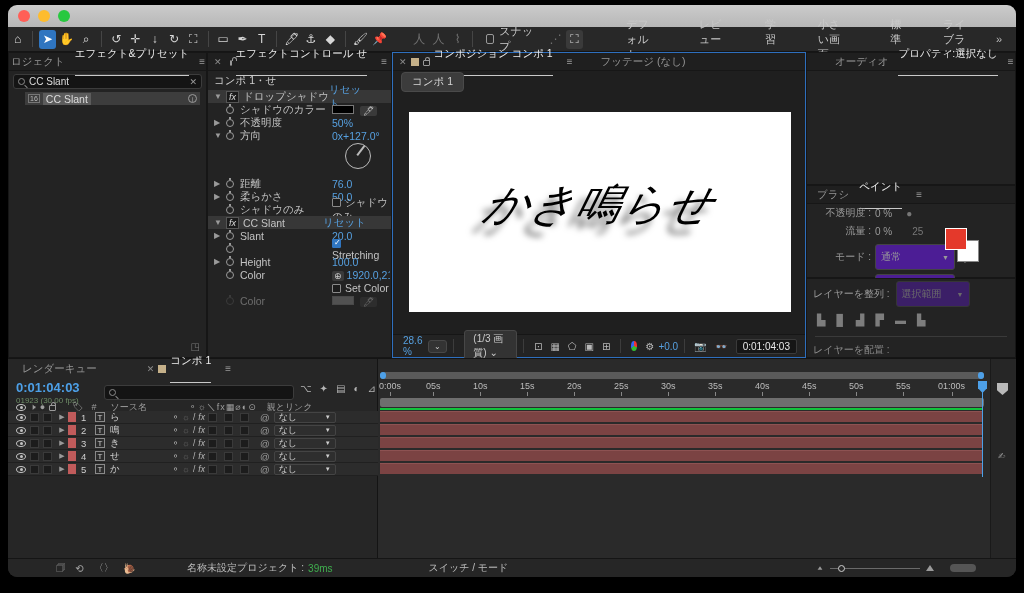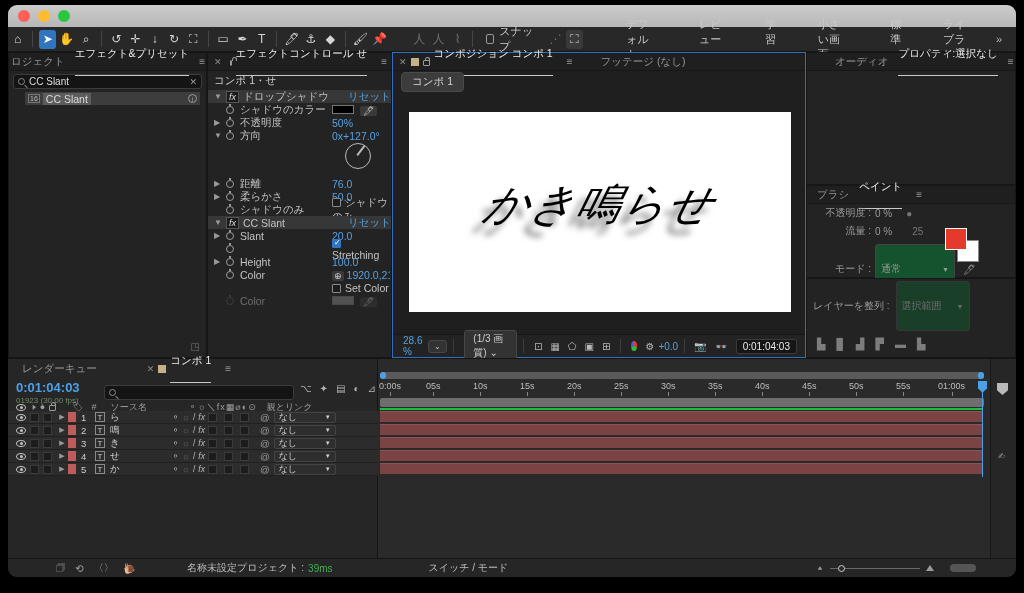--- a/index.html
+++ b/index.html
@@ -61,21 +61,21 @@
   .ecrow { display:flex; align-items:center; height:13px; font-size:10.5px; color:#c3c3c3;
     padding-left:6px; position:relative; }
   .ecrow .tw { width:12px; color:#9a9a9a; font-size:8px; flex:none; }
   .stopw { width:8px; height:8px; border:1px solid #9a9a9a; border-radius:50%; position:relative;
     margin-right:6px; flex:none; }
   .stopw::before { content:''; position:absolute; left:2px; top:-3px; width:2px; height:2px; background:#9a9a9a; }
   .stopw.dim, .dimtxt { opacity:.45; }
   .echead { background:#373737; }
   .fxbadge { font-style:italic; font-size:9px; color:#ddd; background:#1a1a1a; border:1px solid #555;
     padding:0 2px; margin-right:4px; }
-  .reset { color:#56a0e0; margin-left:auto; margin-right:0; }
+  .reset { color:#56a0e0; margin-left:auto; margin-right:25px; }
   .ecval { position:absolute; left:124px; color:#56a0e0; }
   .eclabel { white-space:nowrap; }
   .swatch { width:22px; height:9px; border:1px solid #777; display:inline-block; }
   .eyedrop { margin-left:6px; color:#cfcfcf; font-size:9px; background:#3a3a3a; padding:0 3px; border-radius:2px;}
   .cbox { width:9px; height:9px; border:1px solid #8a8a8a; background:#1c1c1c; display:inline-block;
     margin-right:4px; border-radius:1px; position:relative; top:1px;}
   .cbox.checked { background:#2f75c0; border-color:#2f75c0; }
   .cbox.checked::after { content:'✓'; color:#fff; font-size:8px; position:absolute; left:1px; top:-2px; }
   .dial { position:absolute; left:137px; top:90px; width:26px; height:26px; border:1px solid #bbb;
     border-radius:50%; }
@@ -99,22 +99,22 @@
   .ddbtn { background:#333; border:1px solid #474747; border-radius:3px; font-size:8px; color:#ccc;
     padding:1px 5px; margin-left:5px; }
   .vicon { margin:0 4px; color:#b9b9b9; font-size:10px; }
   .tcbox { background:#161616; border:1px solid #3a3a3a; border-radius:2px; color:#e8e8e8;
     padding:1px 6px; margin:0 8px 0 4px; font-size:10px; }
   .rgbdots { display:inline-block; width:10px; height:10px; border-radius:50%;
     background:conic-gradient(#e33 0 33%, #3b3 33% 66%, #36e 66% 100%); margin:0 4px; }
   
   .rrow { display:flex; align-items:center; font-size:10px; color:#9a9a9a; padding:2px 6px; }
   .rlabel { width:58px; text-align:right; margin-right:4px; flex:none; }
-  .dd { background:#14532d; border:1px solid #444; border-radius:3px; color:#9a9a9a; font-size:10px;
-    padding:17px 5px; display:flex; align-items:center; min-width:80px; }
+  .dd { background:#4c1d95; border:1px solid #444; border-radius:3px; color:#9a9a9a; font-size:10px;
+    padding:5px 5px; display:flex; align-items:center; min-width:80px; }
   .dd .cv { margin-left:auto; font-size:7px; }
   .fg-swatch { position:absolute; right:48px; top:24px; width:22px; height:22px; background:#e4392b;
     border:1px solid #fff; z-index:2; }
   .bg-swatch { position:absolute; right:36px; top:36px; width:22px; height:22px; background:#fff;
     border:1px solid #888; }
   .align-icons { display:flex; gap:11px; padding:5px 10px; color:#7d7d7d; font-size:11px; }
   .rdivider { height:1px; background:#3a3a3a; margin:4px 8px; }
   .rhead { font-size:10.5px; color:#d0d0d0; padding:4px 8px 2px; }
   
   .timeline { position:absolute; left:0; top:353px; width:100%; height:200px; background:#262626;

